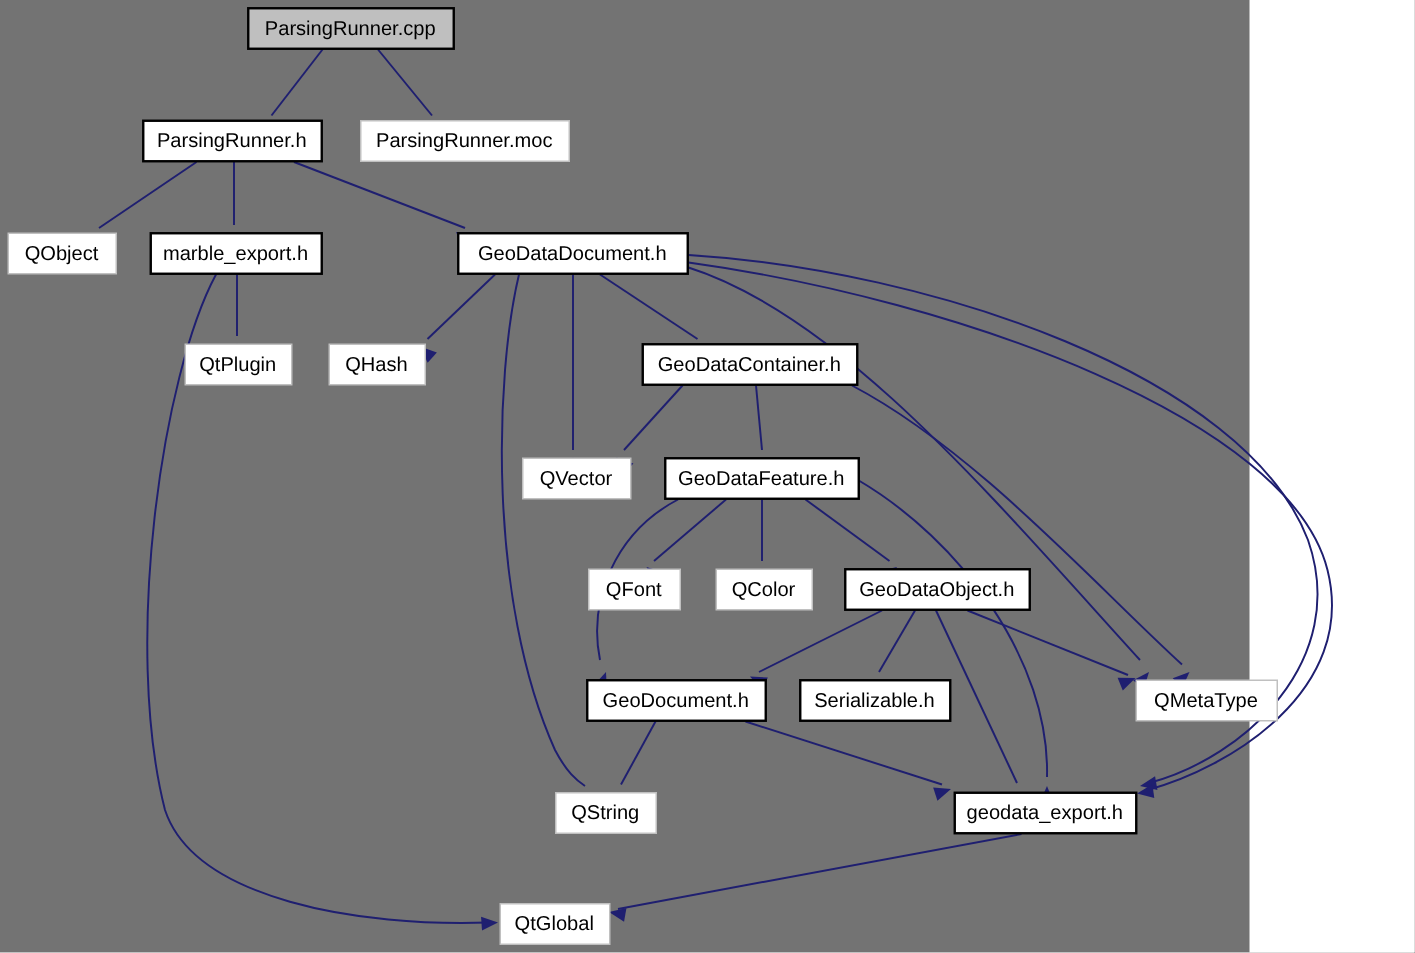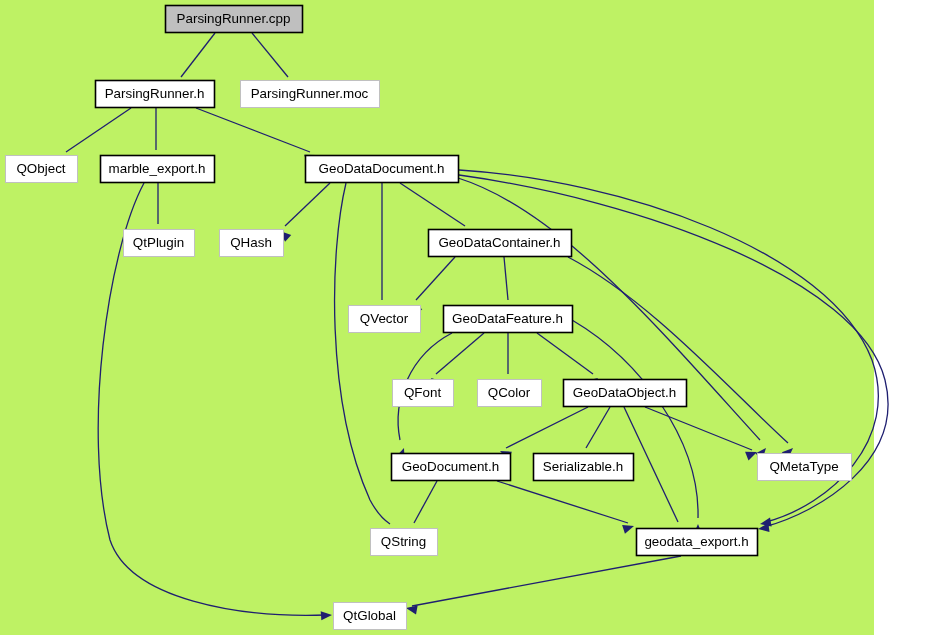--- a/index.html
+++ b/index.html
@@ -10,22 +10,21 @@
   body {
     width: 943px;
     height: 635px;
     font-family: "Liberation Sans", sans-serif;
     overflow: hidden;
   }
   #graph-root {
     position: relative;
     width: 833px;
     height: 635px;
-    background: #bef264;
-    padding-left: 41px;
+    background: #737373;
   }
   svg#dep-graph {
     position: absolute;
     left: 0;
     top: 0;
     width: 943px;
     height: 635px;
     display: block;
   }
   .node-box {

